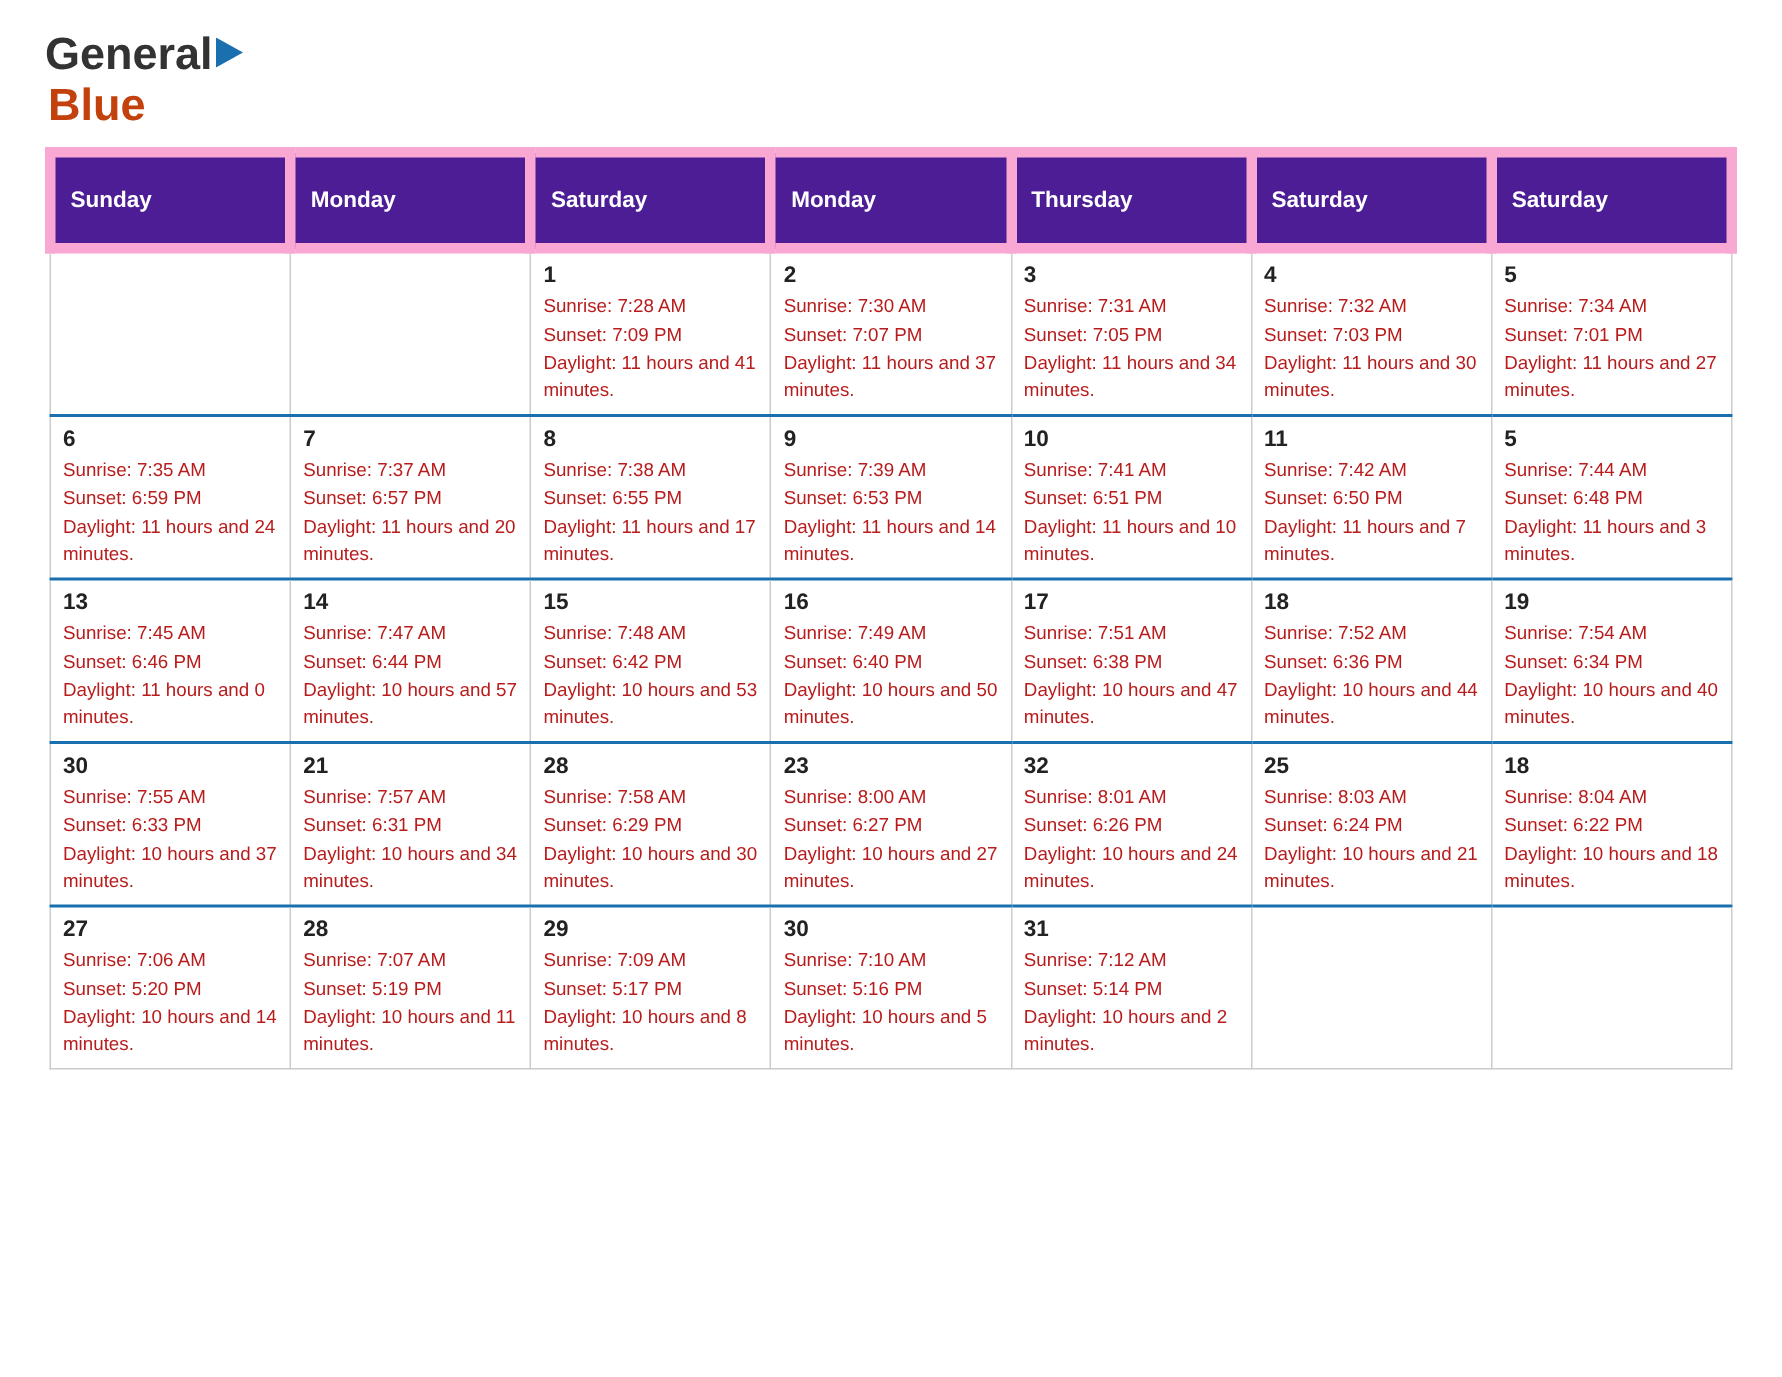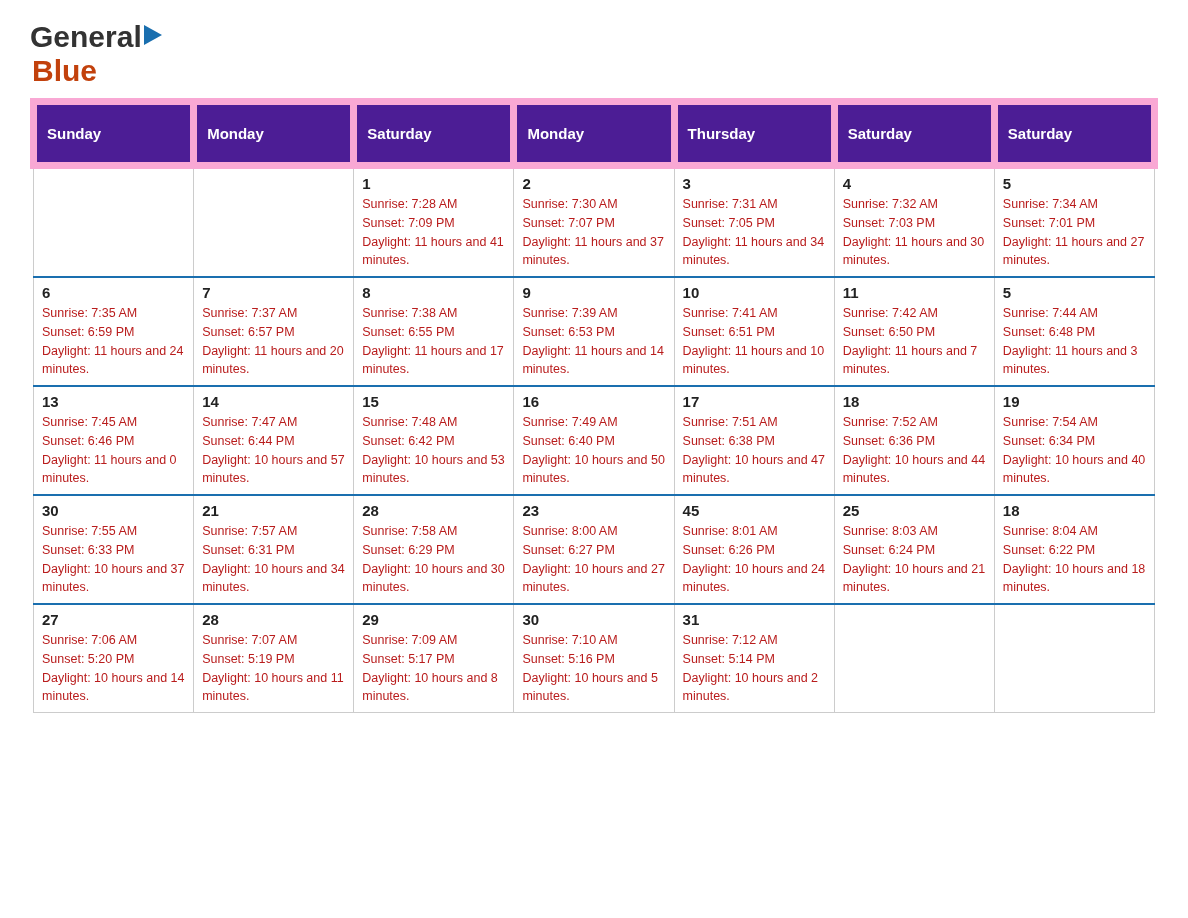--- a/index.html
+++ b/index.html
@@ -224,21 +224,21 @@
         </td>
         <td>
           <span class="day-num">28</span>
           <div class="day-info">Sunrise: 7:58 AM<br>Sunset: 6:29 PM<br>Daylight: 10 hours and 30 minutes.</div>
         </td>
         <td>
           <span class="day-num">23</span>
           <div class="day-info">Sunrise: 8:00 AM<br>Sunset: 6:27 PM<br>Daylight: 10 hours and 27 minutes.</div>
         </td>
         <td>
-          <span class="day-num">45</span>
+          <span class="day-num">32</span>
           <div class="day-info">Sunrise: 8:01 AM<br>Sunset: 6:26 PM<br>Daylight: 10 hours and 24 minutes.</div>
         </td>
         <td>
           <span class="day-num">25</span>
           <div class="day-info">Sunrise: 8:03 AM<br>Sunset: 6:24 PM<br>Daylight: 10 hours and 21 minutes.</div>
         </td>
         <td>
           <span class="day-num">18</span>
           <div class="day-info">Sunrise: 8:04 AM<br>Sunset: 6:22 PM<br>Daylight: 10 hours and 18 minutes.</div>
         </td>

